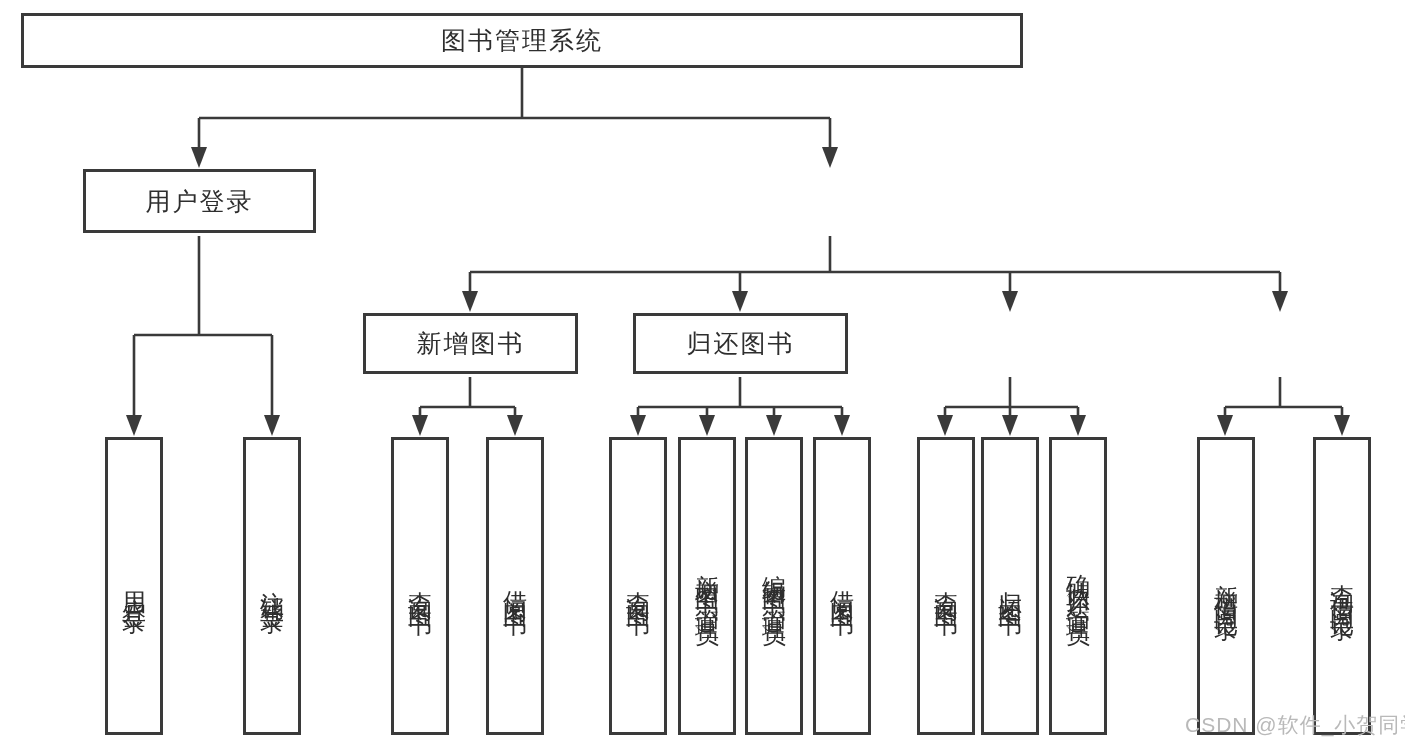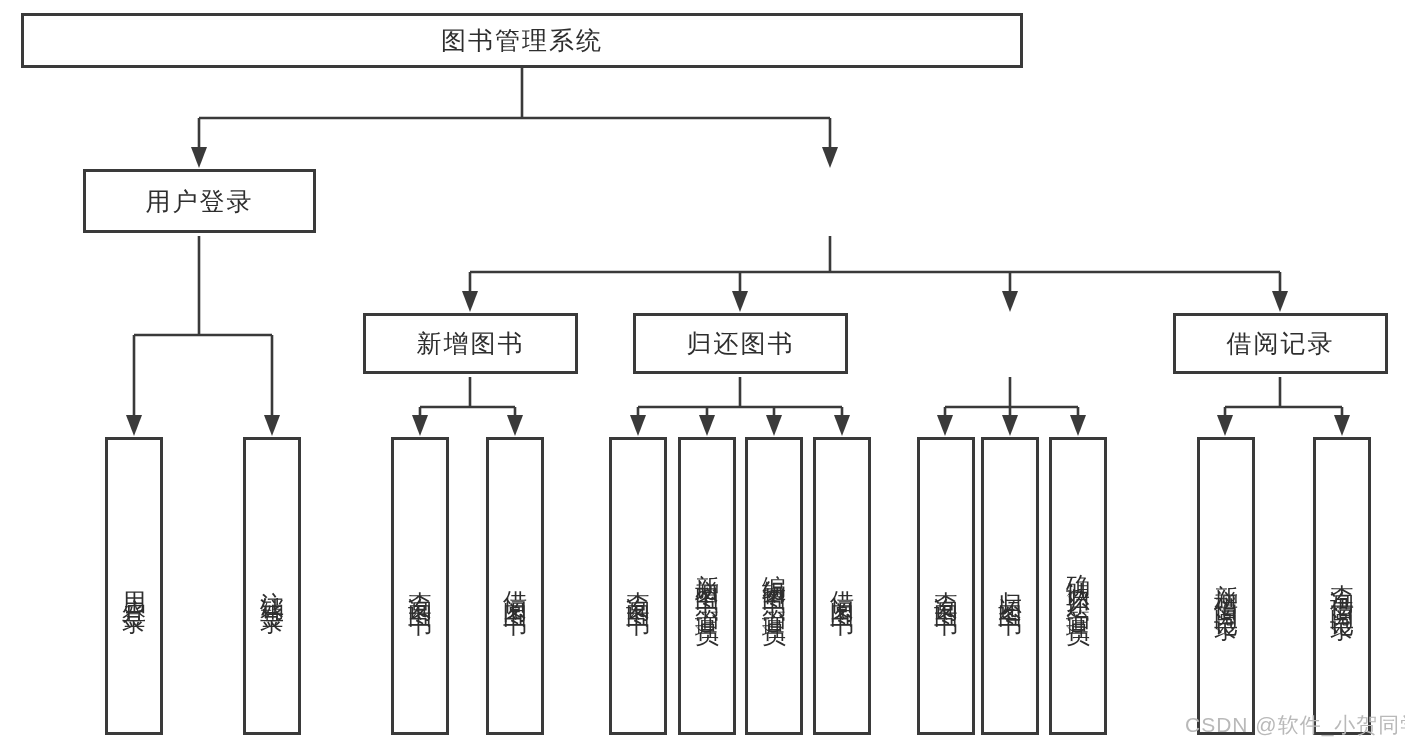--- a/index.html
+++ b/index.html
@@ -121,23 +121,20 @@
   <div class="node lvl2" style="left:83px">
     <span class="hlabel">用户登录</span>
   </div>
 
   <div class="node lvl3" style="left:363px">
     <span class="hlabel">新增图书</span>
   </div>
   <div class="node lvl3" style="left:633px">
     <span class="hlabel">归还图书</span>
   </div>
-  <div class="node lvl3" style="left:1173px">
-    <span class="hlabel">借阅记录</span>
-  </div>
 
   <div class="node leaf" style="left:105px">
     <span class="vlabel">用户登录</span>
   </div>
   <div class="node leaf" style="left:243px">
     <span class="vlabel">注销登录</span>
   </div>
 
   <div class="node leaf" style="left:391px">
     <span class="vlabel">查询图书</span>

